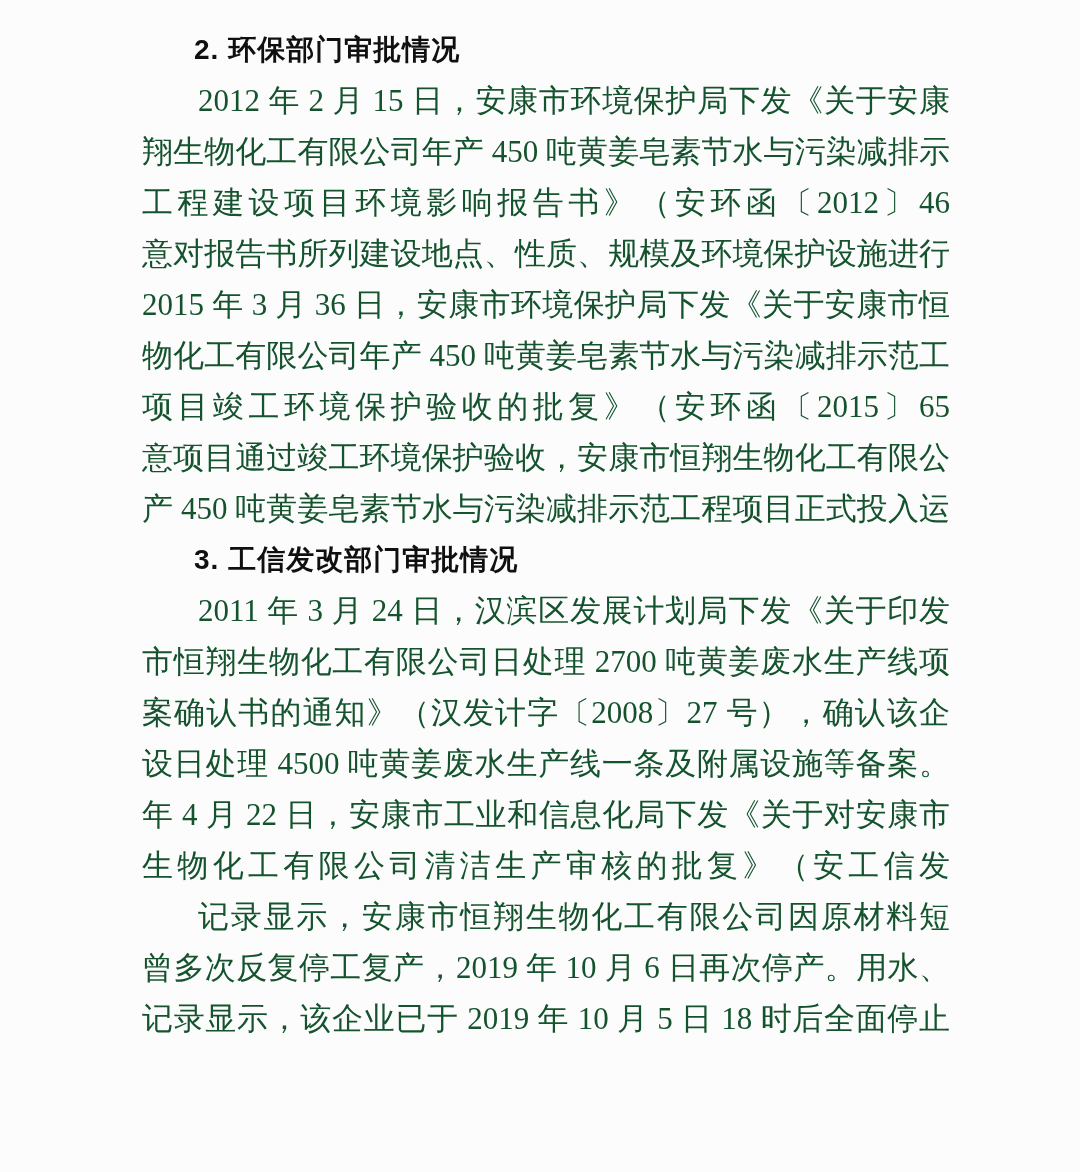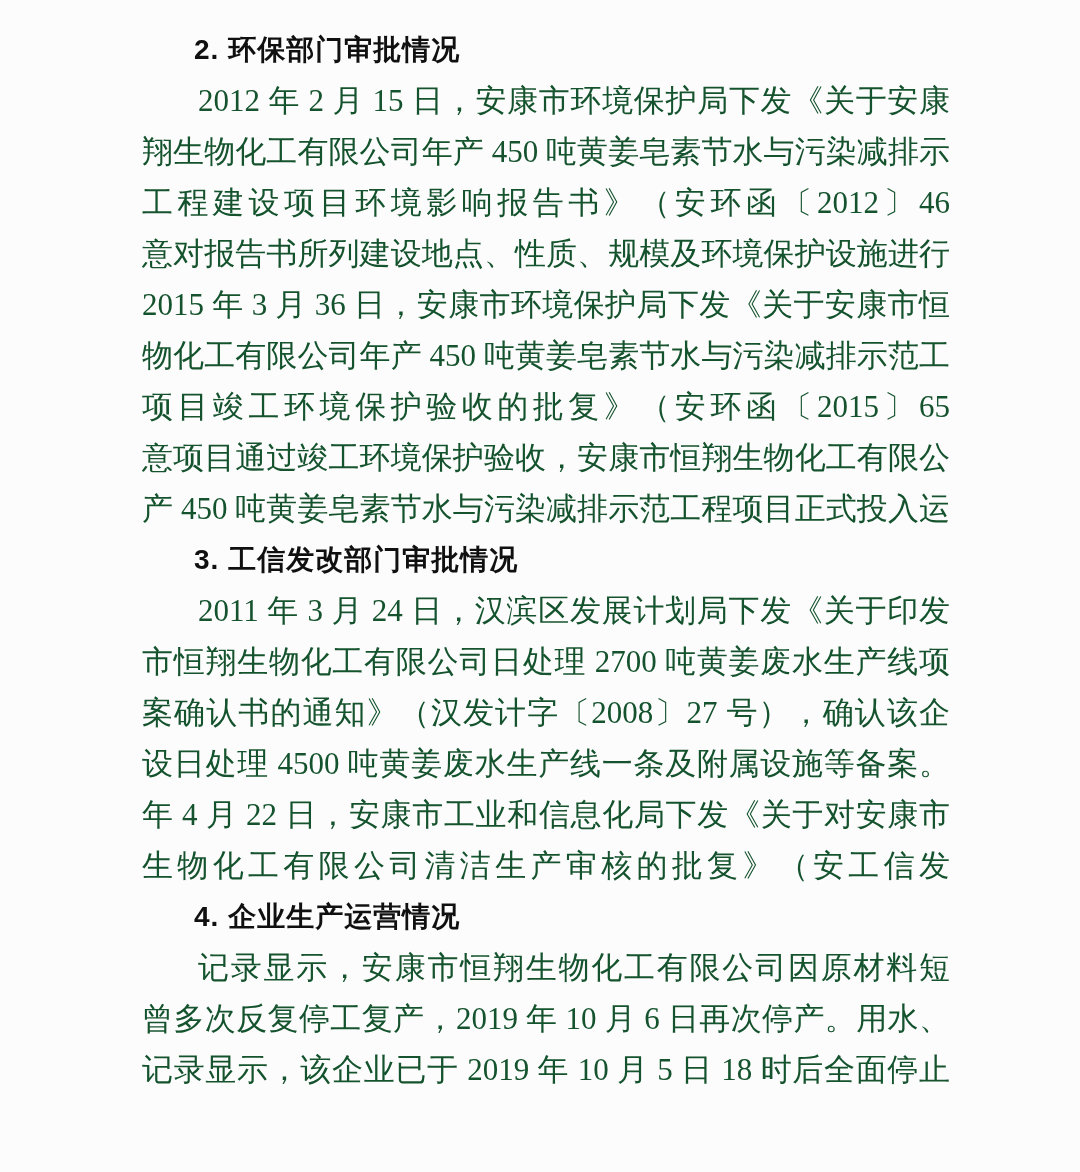--- a/index.html
+++ b/index.html
@@ -76,20 +76,19 @@
       <div class="heading">3. 工信发改部门审批情况</div>
       <div class="ln indent">2011 年 3 月 24 日，汉滨区发展计划局下发《关于印发安康</div>
       <div class="ln">市恒翔生物化工有限公司日处理 2700 吨黄姜废水生产线项目备</div>
       <div class="ln">案确认书的通知》（汉发计字〔2008〕27 号），确认该企业建</div>
       <div class="ln">设日处理 4500 吨黄姜废水生产线一条及附属设施等备案。2014</div>
       <div class="ln">年 4 月 22 日，安康市工业和信息化局下发《关于对安康市恒翔</div>
       <div class="ln">生物化工有限公司清洁生产审核的批复》（安工信发〔2014〕3</div>
     </section>
 
     <section>
-      <div class="heading">4. 企业生产运营情况</div>
       <div class="ln indent">记录显示，安康市恒翔生物化工有限公司因原材料短缺，</div>
       <div class="ln">曾多次反复停工复产，2019 年 10 月 6 日再次停产。用水、用电</div>
       <div class="ln">记录显示，该企业已于 2019 年 10 月 5 日 18 时后全面停止运行。</div>
     </section>
 
   </div>
 </div>
 
 </body></html>

